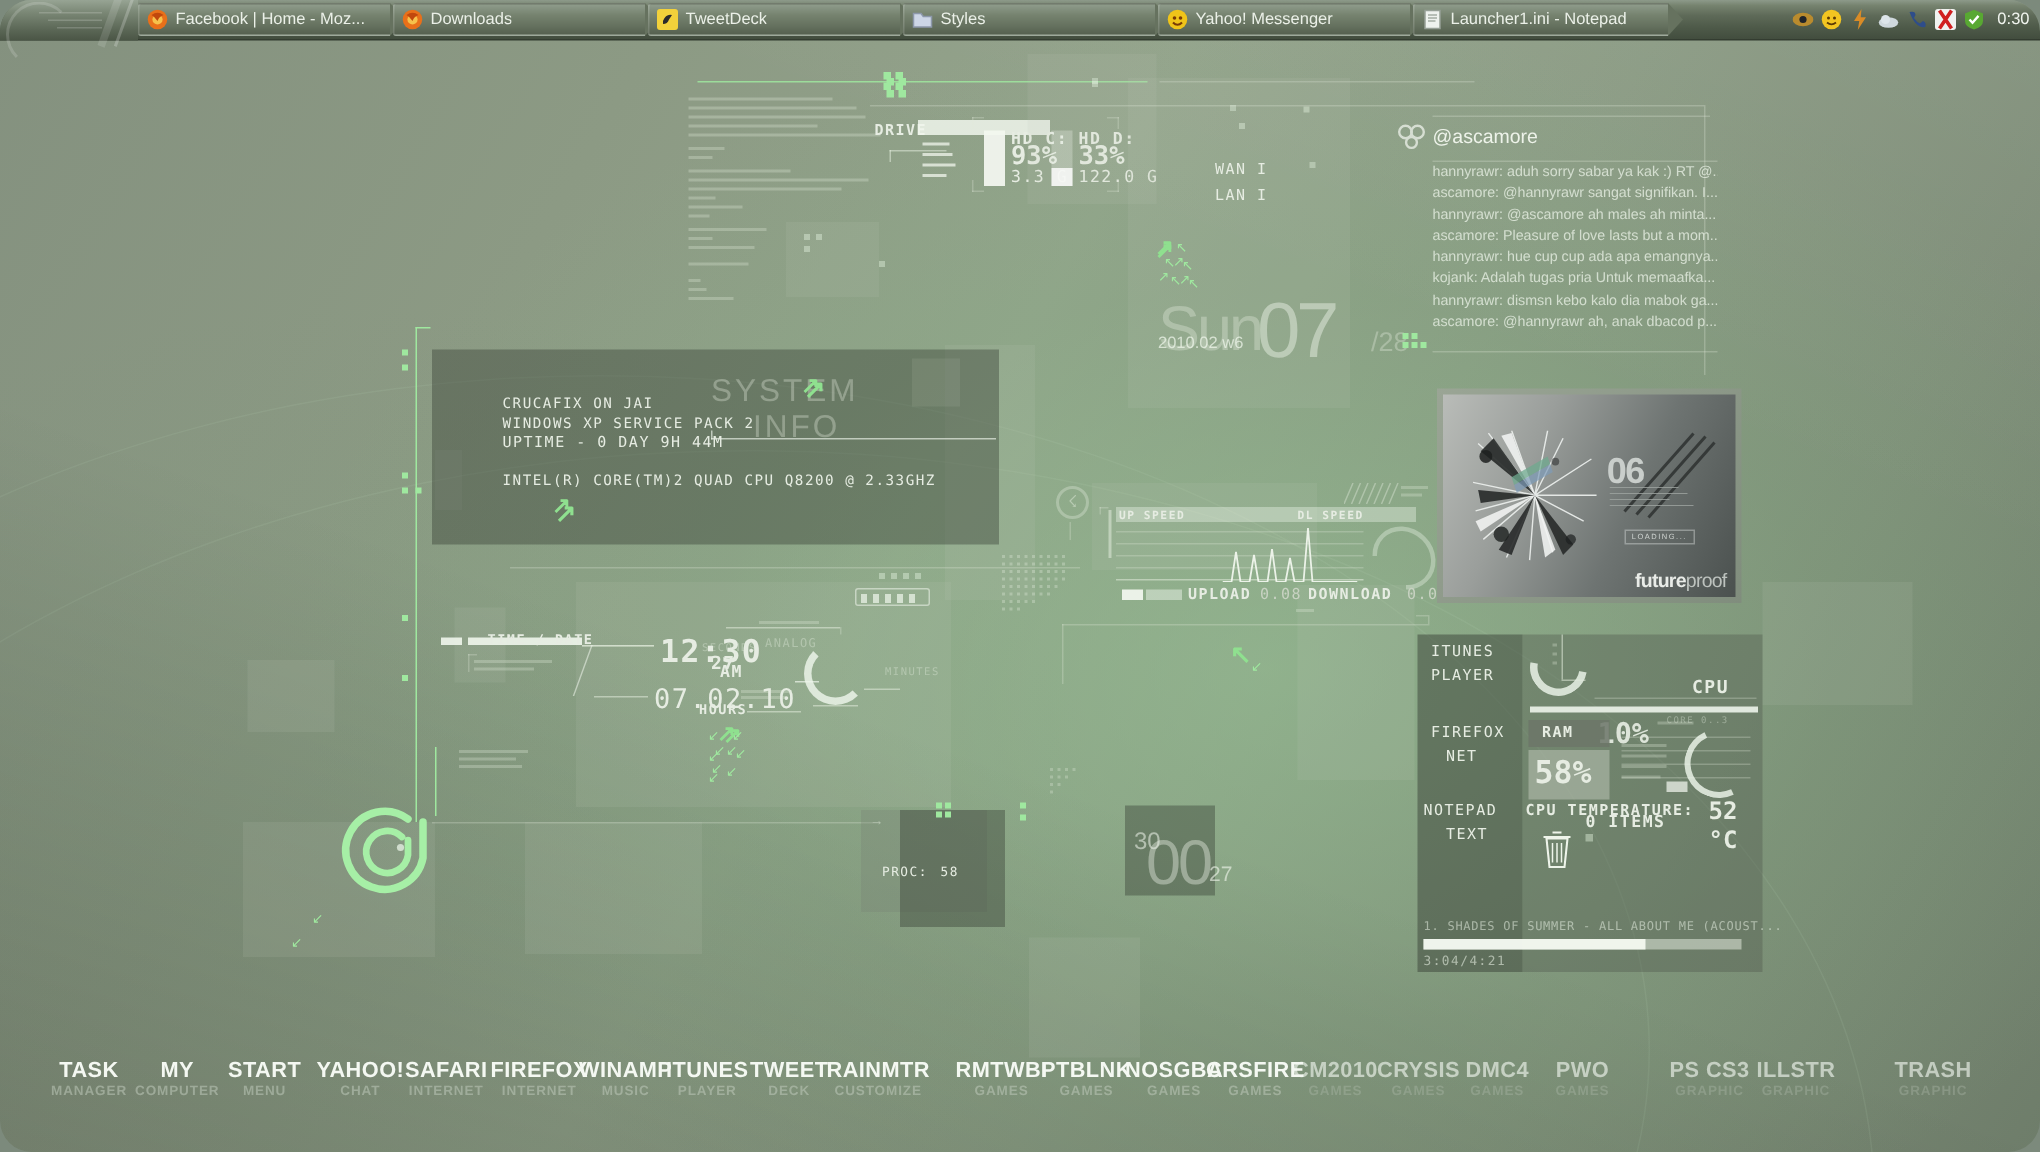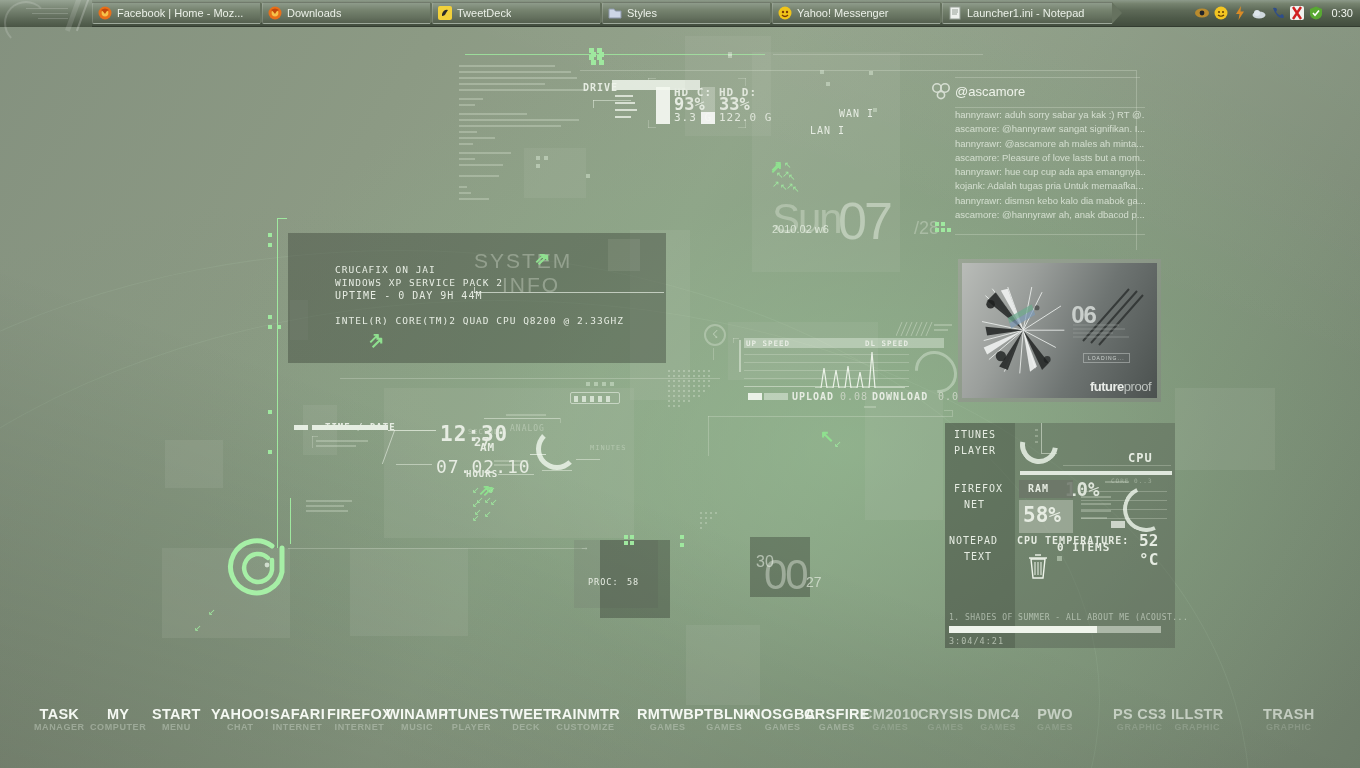--- a/index.html
+++ b/index.html
@@ -2,21 +2,21 @@
 <html><head>
 <meta charset="utf-8">
 <style>
   * { box-sizing: border-box; margin: 0; padding: 0; }
   html, body {
     width: 1360px; height: 768px;
     overflow: hidden;
     font-family: "Liberation Sans", sans-serif;
     background: #7c8a7c;
   }
-  #screen { position: relative; width: 1360px; height: 768px; overflow: hidden; }
+  #screen { position: relative; width: 1360px; height: 768px; overflow: hidden; border-radius: 21px; }
 
   
   #wallpaper {
     position: absolute; inset: 0;
     background:
       radial-gradient(ellipse 900px 600px at 62% 58%, rgba(150,200,150,0.50) 0%, rgba(130,175,130,0.25) 42%, rgba(110,140,110,0.0) 72%),
       radial-gradient(ellipse 700px 500px at 18% 72%, rgba(120,150,120,0.30) 0%, rgba(110,135,110,0.0) 70%),
       linear-gradient(120deg, #84917f 0%, #8c9a84 25%, #93a38b 45%, #8a9a83 62%, #7e8d78 80%, #6e7d6a 100%);
   }
   #wallpaper:after {
@@ -336,21 +336,21 @@
   <div class="panel light" style="left:303px; top:405px; width:34px;  height:50px;"></div>
   <div class="panel light" style="left:165px; top:440px; width:58px;  height:48px;"></div>
   <div class="panel light" style="left:162px; top:548px; width:128px; height:90px;"></div>
   <div class="panel light" style="left:350px; top:548px; width:118px; height:88px;"></div>
   <div class="panel light" style="left:686px; top:625px; width:74px;  height:80px;"></div>
   <div class="panel light" style="left:1175px;top:388px; width:100px; height:82px;"></div>
   <div class="panel light" style="left:630px; top:230px; width:60px;  height:170px;"></div>
   <div class="panel light" style="left:865px; top:390px; width:78px;  height:130px;"></div>
 
   <div class="skin" style="left:810px; top:108px;">
-    <div class="mono txt-l" style="font-size:10px;margin-left:29px;">WAN I</div>
+    <div class="mono txt-l" style="font-size:10px;">WAN I</div>
     <div class="mono txt-l" style="font-size:10px; margin-top:6px;">LAN I</div>
   </div>
 
   <div class="skin" style="left:762px; top:155px; width:200px; height:90px;">
     <div class="arrow-g" style="left:8px; top:3px;">↗</div>
     <div class="arrow-s" style="left:22px; top:6px;">↖</div>
     <div class="arrow-s" style="left:14px; top:16px;">↖</div>
     <div class="arrow-s" style="left:26px; top:18px;">↖</div>
     <div class="arrow-s" style="left:18px; top:28px;">↖</div>
     <div class="arrow-s" style="left:30px; top:30px;">↖</div>

